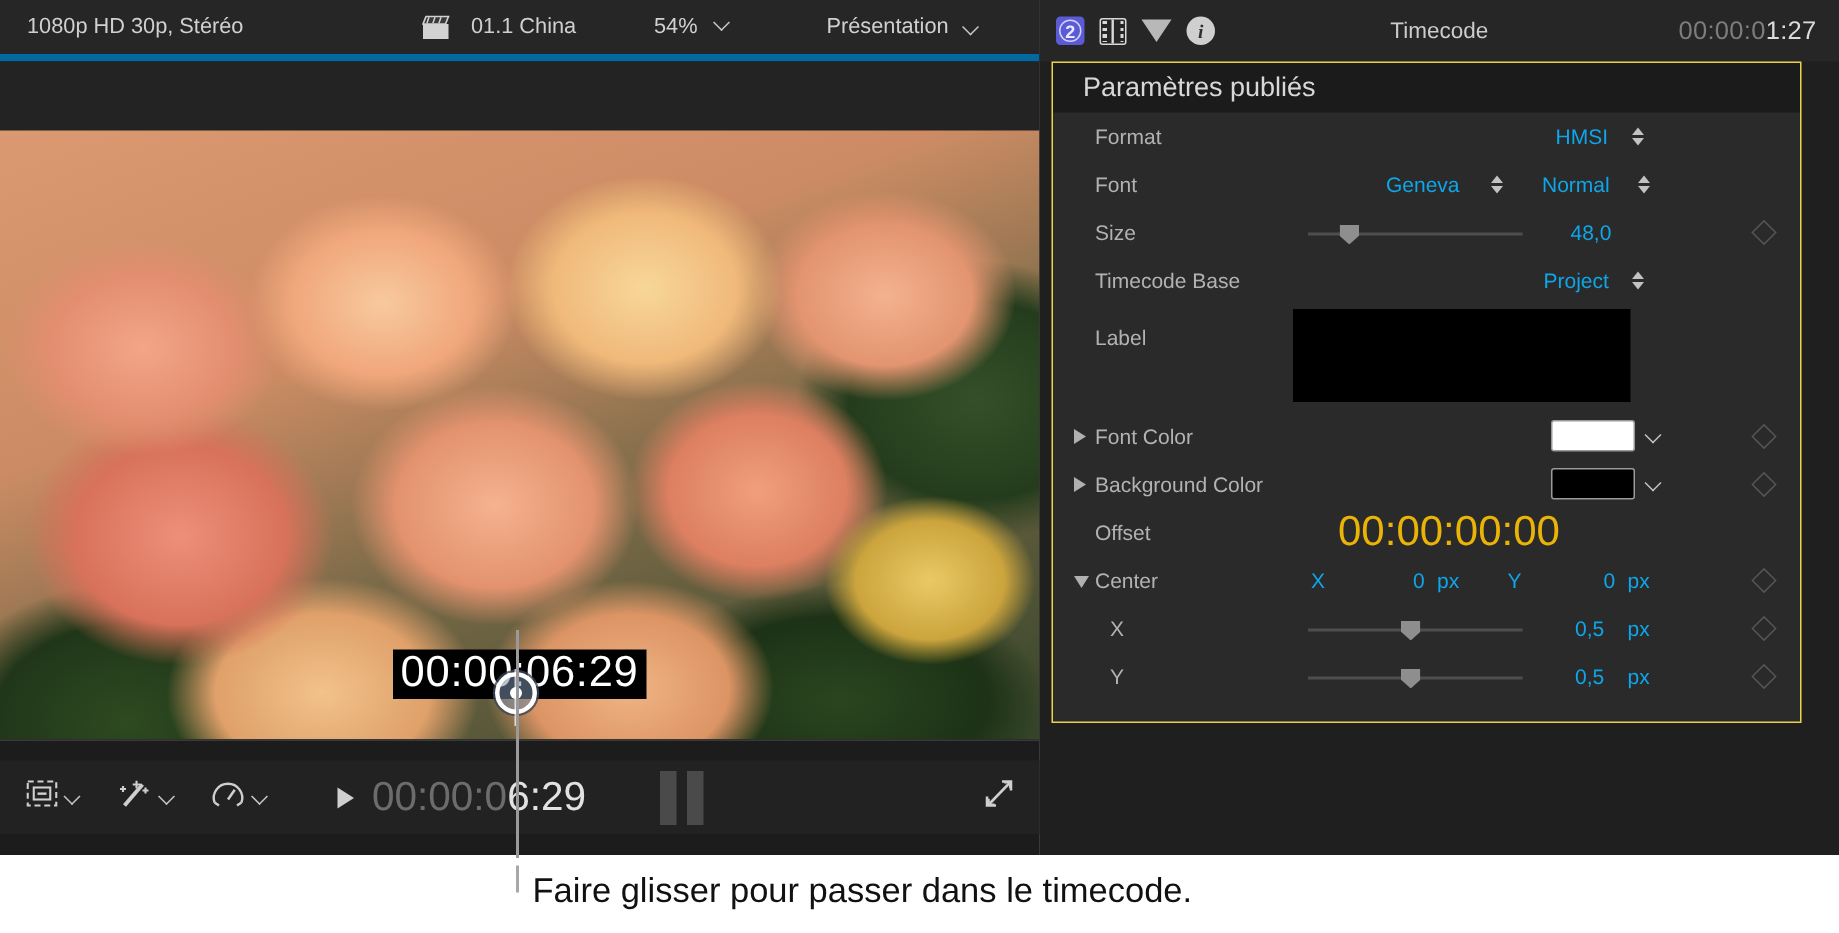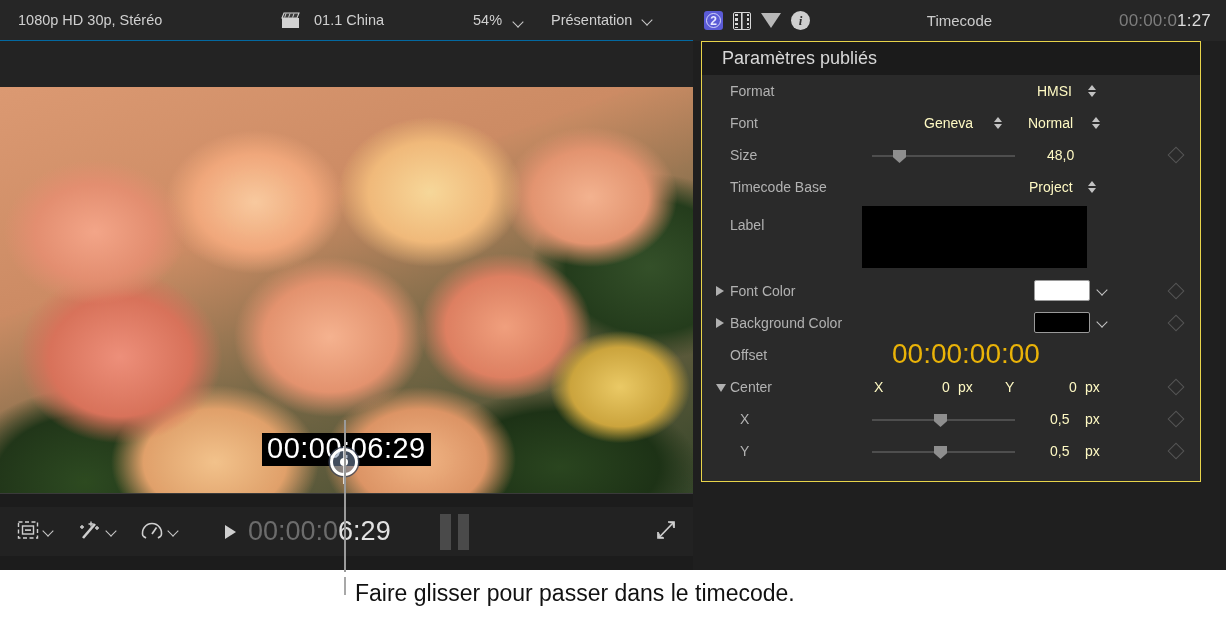--- a/index.html
+++ b/index.html
@@ -12,27 +12,27 @@
   #app { position: relative; width: 1226px; height: 622px; }
 
   
   #viewer-pane {
     position: absolute; left: 0; top: 0; width: 693px; height: 570px;
     background: #1e1e1e;
   }
   #viewer-topbar {
     position: relative; height: 41px; width: 693px;
     background: #262626;
-    border-bottom: 1px solid #0369a1;
+    border-bottom: 5px solid #0369a1;
     display: flex; align-items: center;
   }
   .vt-item { color: #d0d0d0; font-size: 14.5px; white-space: nowrap; }
   #vt-format { position: absolute; left: 18px; }
   #vt-clip-group { position: absolute; left: 281px; display: flex; align-items: center; gap: 14px; }
-  #vt-zoom-group { position: absolute; left: 473px; display: flex; align-items: flex-end; gap: 12px; }
+  #vt-zoom-group { position: absolute; left: 436px; display: flex; align-items: flex-start; gap: 12px; }
   #vt-view-group { position: absolute; left: 551px; display: flex; align-items: center; gap: 11px; }
   .chev { display: inline-block; width: 11px; height: 11px; position: relative; }
   .chev::after {
     content: ""; position: absolute; left: 0; top: 1px;
     width: 7px; height: 7px;
     border-right: 1.7px solid #c8c8c8; border-bottom: 1.7px solid #c8c8c8;
     transform: rotate(45deg);
   }
   .clapper { width: 19px; height: 17px; position: relative; display: inline-block; }
 
@@ -195,21 +195,21 @@
   .disc {
     position: absolute; left: 14px; top: 50%; margin-top: -5px;
     width: 0; height: 0;
     border-left: 8px solid #b0b0b0;
     border-top: 5px solid transparent; border-bottom: 5px solid transparent;
   }
   .disc.open {
     border-left: 5px solid transparent; border-right: 5px solid transparent;
     border-top: 8px solid #b0b0b0; margin-top: -3px;
   }
-  .pval { position: absolute; color: #fef9c3; }
+  .pval { position: absolute; color: #0ea5e9; }
   .stepper {
     display: inline-block; width: 9px; height: 14px; position: relative;
     vertical-align: middle; margin-left: 6px;
   }
   .stepper::before, .stepper::after {
     content:""; position:absolute; left:0; width:0; height:0;
     border-left:4.5px solid transparent; border-right:4.5px solid transparent;
   }
   .stepper::before { top:1px; border-bottom:5px solid #c2c2c2; }
   .stepper::after  { bottom:1px; border-top:5px solid #c2c2c2; }

